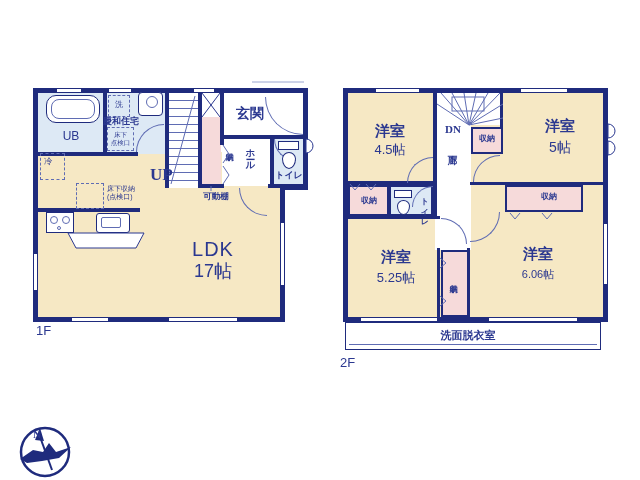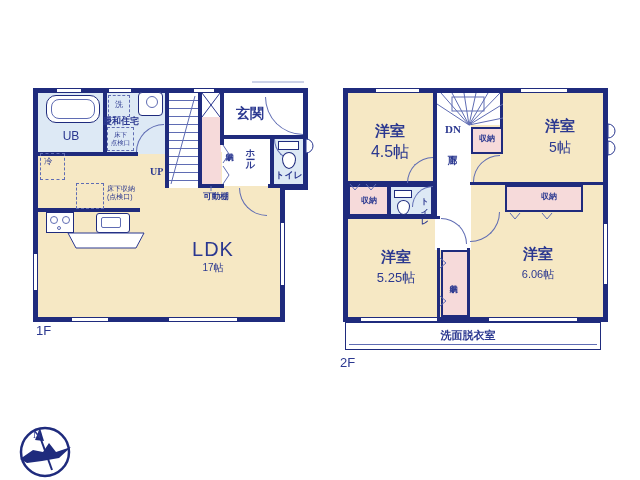--- a/index.html
+++ b/index.html
@@ -101,29 +101,29 @@
     <i class="fix" style="left:282px;top:152px;width:14px;height:17px;border-width:1.2px;border-radius:50% 50% 50% 50%/40% 40% 60% 60%"></i>
 
     <b class="lb ctr" style="left:56px;top:130px;width:30px;font-size:12px;font-weight:normal">UB</b>
     <b class="lb ctr" style="left:108px;top:101px;width:22px;font-size:8px;font-weight:normal">洗</b>
     <b class="lb" style="left:103px;top:117px;font-size:9px;font-weight:bold">慶和住宅</b>
     <b class="lb ctr" style="left:107px;top:131px;width:27px;font-size:6.5px;font-weight:normal">床下</b>
     <b class="lb ctr" style="left:107px;top:139px;width:27px;font-size:6.5px;font-weight:normal">点検口</b>
     <b class="lb" style="left:44px;top:157px;font-size:8.5px;font-weight:normal">冷</b>
     <b class="lb" style="left:107px;top:185px;font-size:7px;font-weight:normal">床下収納</b>
     <b class="lb" style="left:107px;top:193px;font-size:7px;font-weight:normal">(点検口)</b>
-    <b class="lb ital" style="left:150px;top:166px;font-size:10px">UP</b>
+    <b class="lb ital" style="left:150px;top:166px;font-size:17px">UP</b>
     <b class="lb" style="left:236px;top:106px;font-size:14px;font-weight:bold">玄関</b>
     <b class="lb vt" style="left:245px;top:142px;font-size:9.5px;font-weight:bold">ホール</b>
     <b class="lb vt" style="left:224px;top:146px;font-size:8px;font-weight:bold">収納</b>
     <b class="lb ctr" style="left:195px;top:192px;width:42px;font-size:8.5px;font-weight:bold">可動棚</b>
     <b class="lb ctr" style="left:273px;top:171px;width:32px;font-size:9px;font-weight:bold">トイレ</b>
     <b class="lb ctr" style="left:84px;top:235px;width:56px;font-size:8.5px;font-weight:bold">カウンター</b>
     <b class="lb ctr" style="left:183px;top:238px;width:60px;font-size:20px;font-weight:normal;letter-spacing:1px">LDK</b>
-    <b class="lb ctr" style="left:183px;top:262px;width:60px;font-size:10px;font-weight:normal">17帖</b>
+    <b class="lb ctr" style="left:183px;top:262px;width:60px;font-size:18px;font-weight:normal">17帖</b>
     <b class="lb" style="left:36px;top:324px;font-size:13px;font-weight:normal">1F</b>
   </div>
 
   <div>
 
     <i class="fill" style="left:345px;top:90px;width:258px;height:229px;background:var(--cream)"></i>
     <i class="fill" style="left:435px;top:92px;width:36px;height:158px;background:#fff"></i>
     <i class="fill" style="left:435px;top:92px;width:68px;height:33px;background:#fff"></i>
 
     <i class="w" style="left:343px;top:88px;width:265px;height:5px"></i>
@@ -156,21 +156,21 @@
     <i class="arc tl" style="left:407px;top:157px;width:26px;height:26px"></i>
     <i class="arc tl" style="left:412px;top:186px;width:21px;height:21px"></i>
     <i class="arc tl" style="left:473px;top:155px;width:27px;height:27px"></i>
     <i class="arc tr" style="left:441px;top:218px;width:26px;height:26px"></i>
     <i class="arc br" style="left:470px;top:212px;width:30px;height:30px"></i>
 
     <i class="fix" style="left:394px;top:190px;width:18px;height:8px;border-width:1.2px"></i>
     <i class="fix" style="left:397px;top:200px;width:13px;height:15px;border-width:1.2px;border-radius:50% 50% 50% 50%/40% 40% 60% 60%"></i>
 
     <b class="lb ctr" style="left:362px;top:123px;width:56px;font-size:15px;font-weight:bold">洋室</b>
-    <b class="lb ctr" style="left:362px;top:143px;width:56px;font-size:16px;font-weight:normal">4.5帖</b>
+    <b class="lb ctr" style="left:362px;top:143px;width:56px;font-size:13px;font-weight:normal">4.5帖</b>
     <b class="lb ctr" style="left:532px;top:118px;width:56px;font-size:15px;font-weight:bold">洋室</b>
     <b class="lb ctr" style="left:532px;top:140px;width:56px;font-size:14px;font-weight:normal">5帖</b>
     <b class="lb ctr" style="left:368px;top:249px;width:56px;font-size:15px;font-weight:bold">洋室</b>
     <b class="lb ctr" style="left:366px;top:271px;width:60px;font-size:13px;font-weight:normal">5.25帖</b>
     <b class="lb ctr" style="left:508px;top:246px;width:60px;font-size:15px;font-weight:bold">洋室</b>
     <b class="lb ctr" style="left:506px;top:268px;width:64px;font-size:11px;font-weight:normal">6.06帖</b>
     <b class="lb ital" style="left:445px;top:123px;font-size:11px">DN</b>
     <b class="lb vt" style="left:447px;top:147px;font-size:9.5px;font-weight:bold">廊下</b>
     <b class="lb ctr" style="left:350px;top:197px;width:38px;font-size:8px;font-weight:bold">収納</b>
     <b class="lb ctr" style="left:473px;top:135px;width:28px;font-size:8px;font-weight:bold">収納</b>

